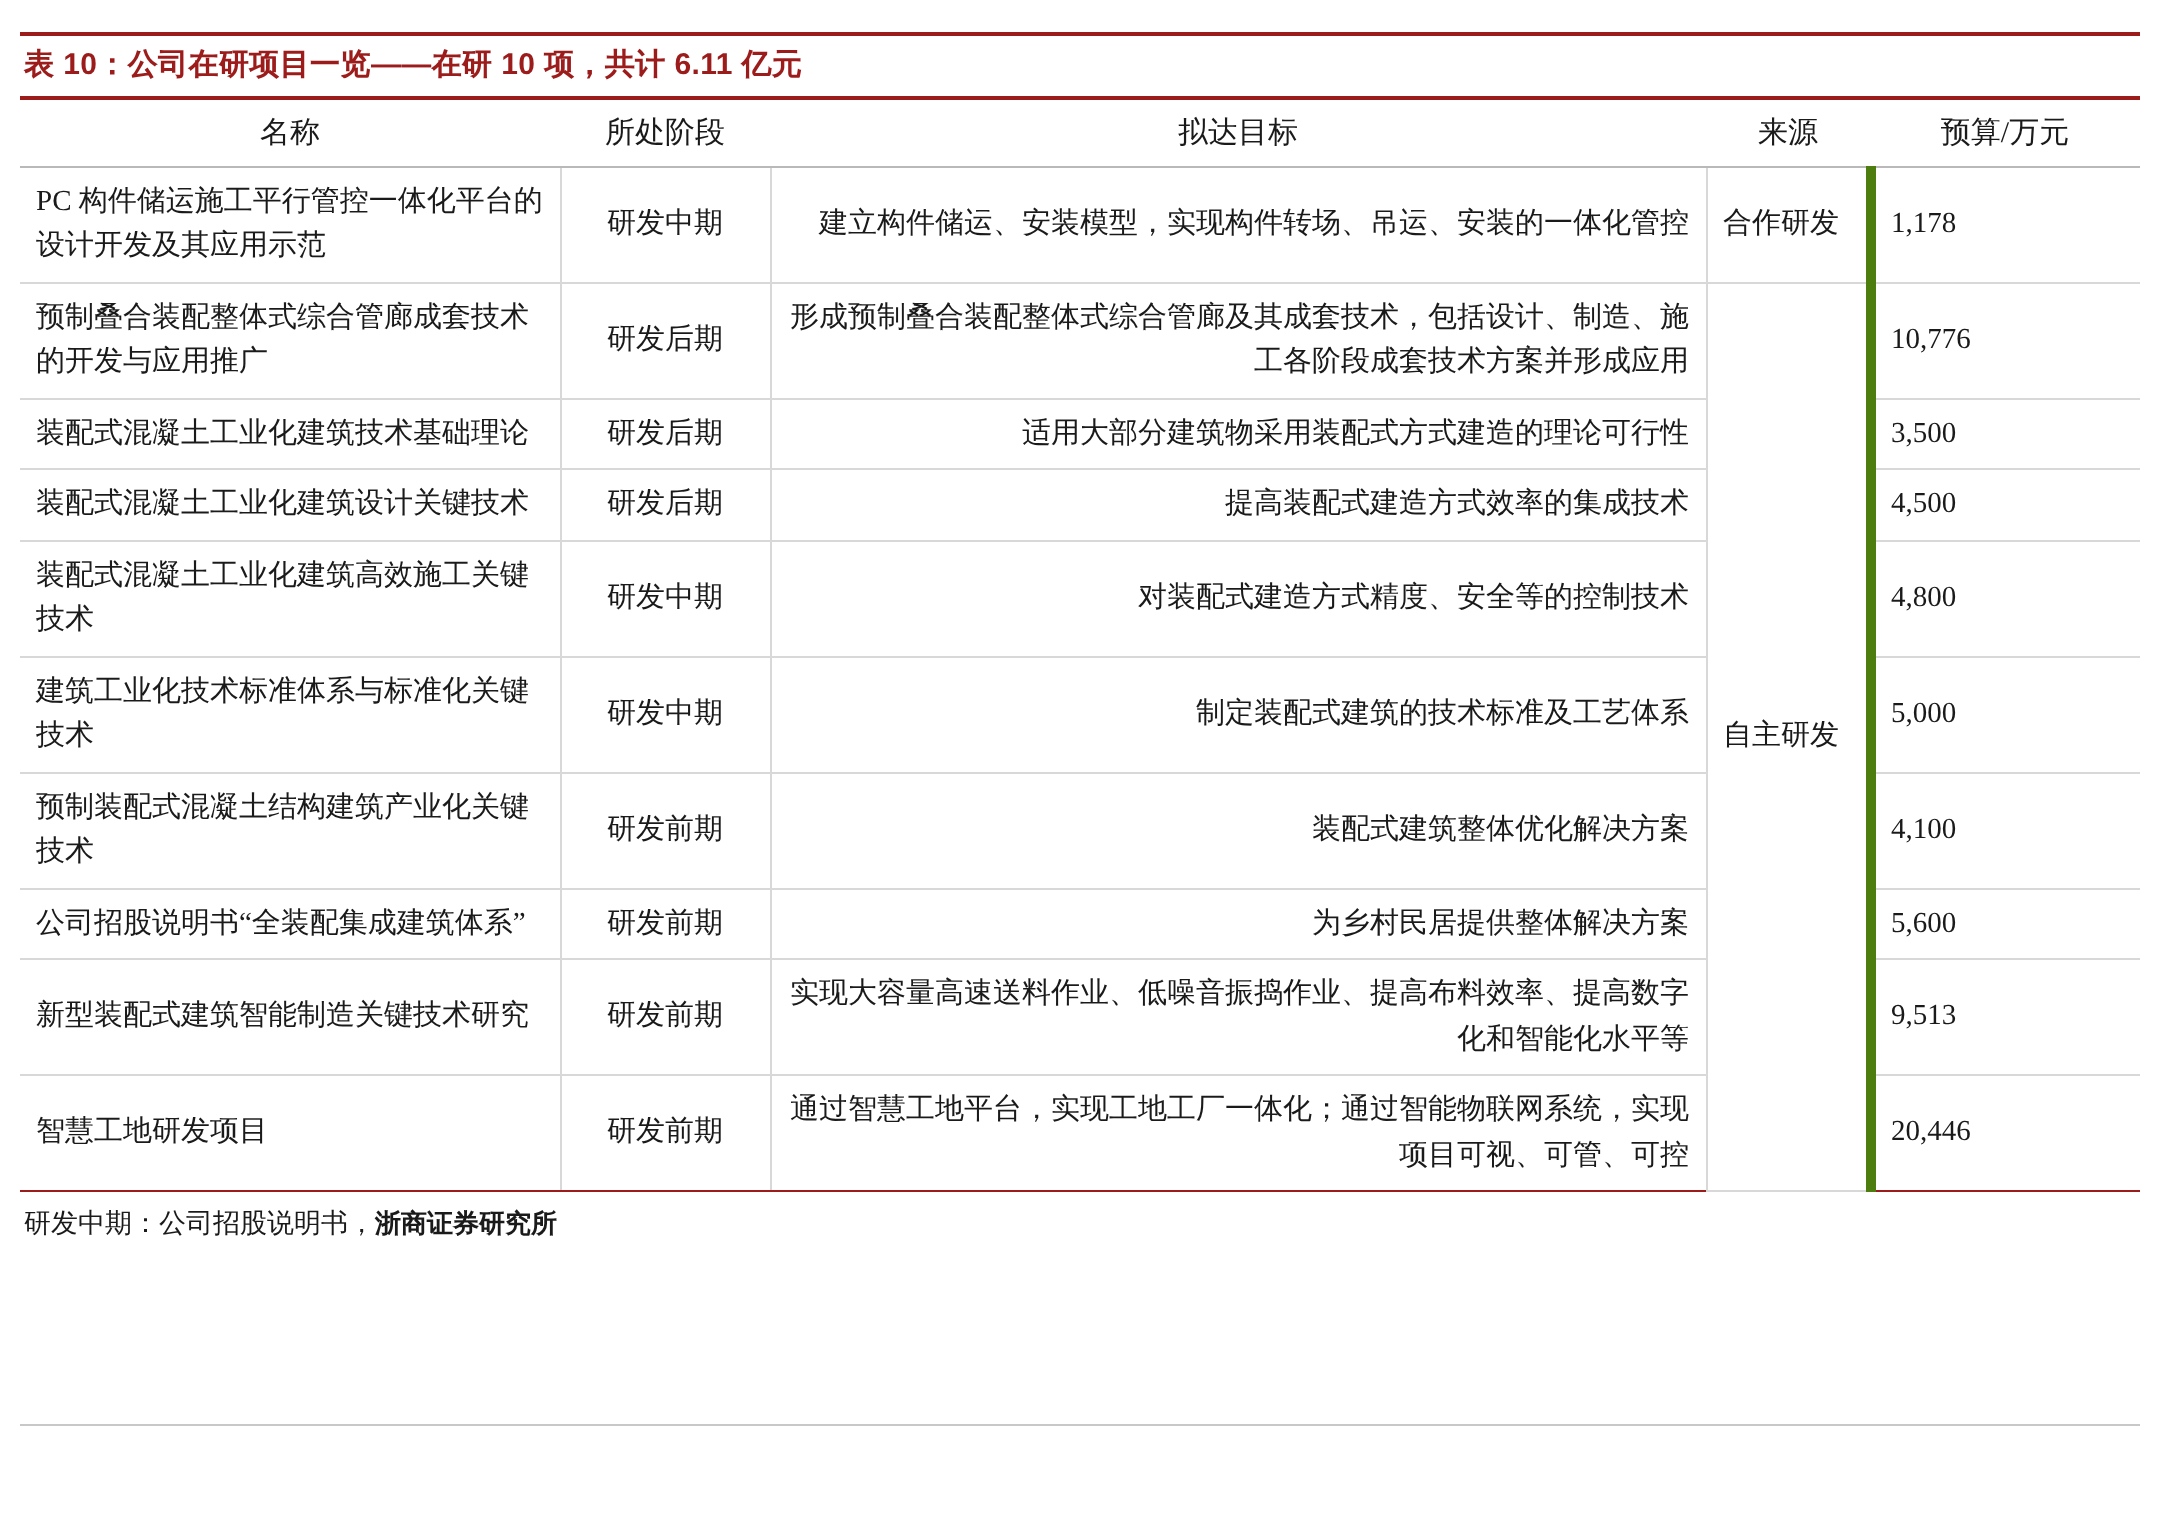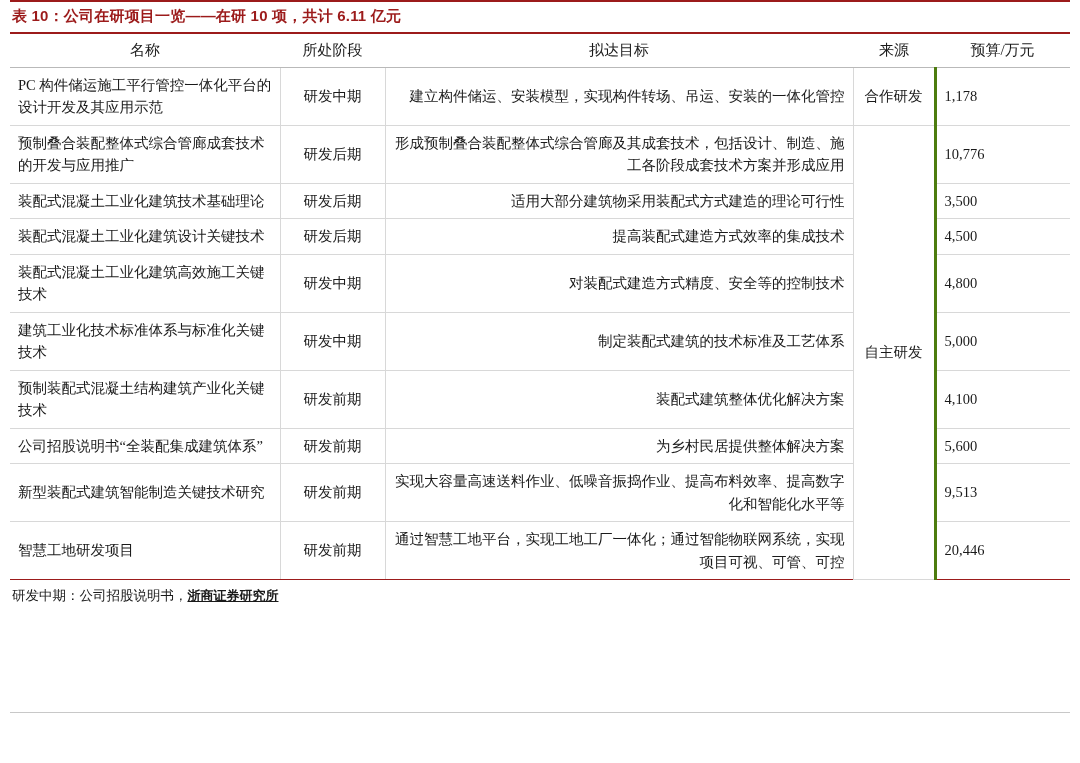--- a/index.html
+++ b/index.html
@@ -12,21 +12,21 @@
     background: #ffffff;
     font-family: "Liberation Serif", "DejaVu Serif", serif;
     color: #1a1a1a;
     overflow: hidden;
   }
   .page {
     position: relative;
     width: 1080px;
     height: 717px;
     box-sizing: border-box;
-    padding: 0 10px;
+    padding: 16px 10px;
   }
   .title-bar {
     border-top: 2px solid #9c1b1b;
     border-bottom: 2px solid #9c1b1b;
     padding: 5px 2px 6px 2px;
     margin-bottom: 0;
   }
   .title-text {
     color: #9c1b1b;
     font-weight: bold;
@@ -60,40 +60,39 @@
   td.c-stage {
     text-align: center;
     border-right: 1px solid #d8d8d8;
     white-space: nowrap;
   }
   td.c-goal {
     text-align: right;
     border-right: 1px solid #d8d8d8;
   }
   td.c-source {
-    text-align: center;
-    border-right: 3px solid #4d7c0f;
+    text-align: left;
+    border-right: 5px solid #4d7c0f;
     line-height: 1.7;
   }
   td.c-budget {
     text-align: left;
   }
   tr.last-row td {
     border-bottom: 1px solid #9c1b1b;
   }
   .source-note {
     padding: 7px 2px 0 2px;
     font-size: 13.5px;
     color: #1a1a1a;
   }
   .source-note .firm {
     font-family: "Liberation Sans", "DejaVu Sans", sans-serif;
     font-weight: bold;
     font-size: 13px;
-    text-decoration: underline;
   }
   .bottom-rule {
     position: absolute;
     left: 10px;
     right: 10px;
     bottom: 4px;
     border-bottom: 1px solid #c8c8c8;
   }
 </style>
 </head>

